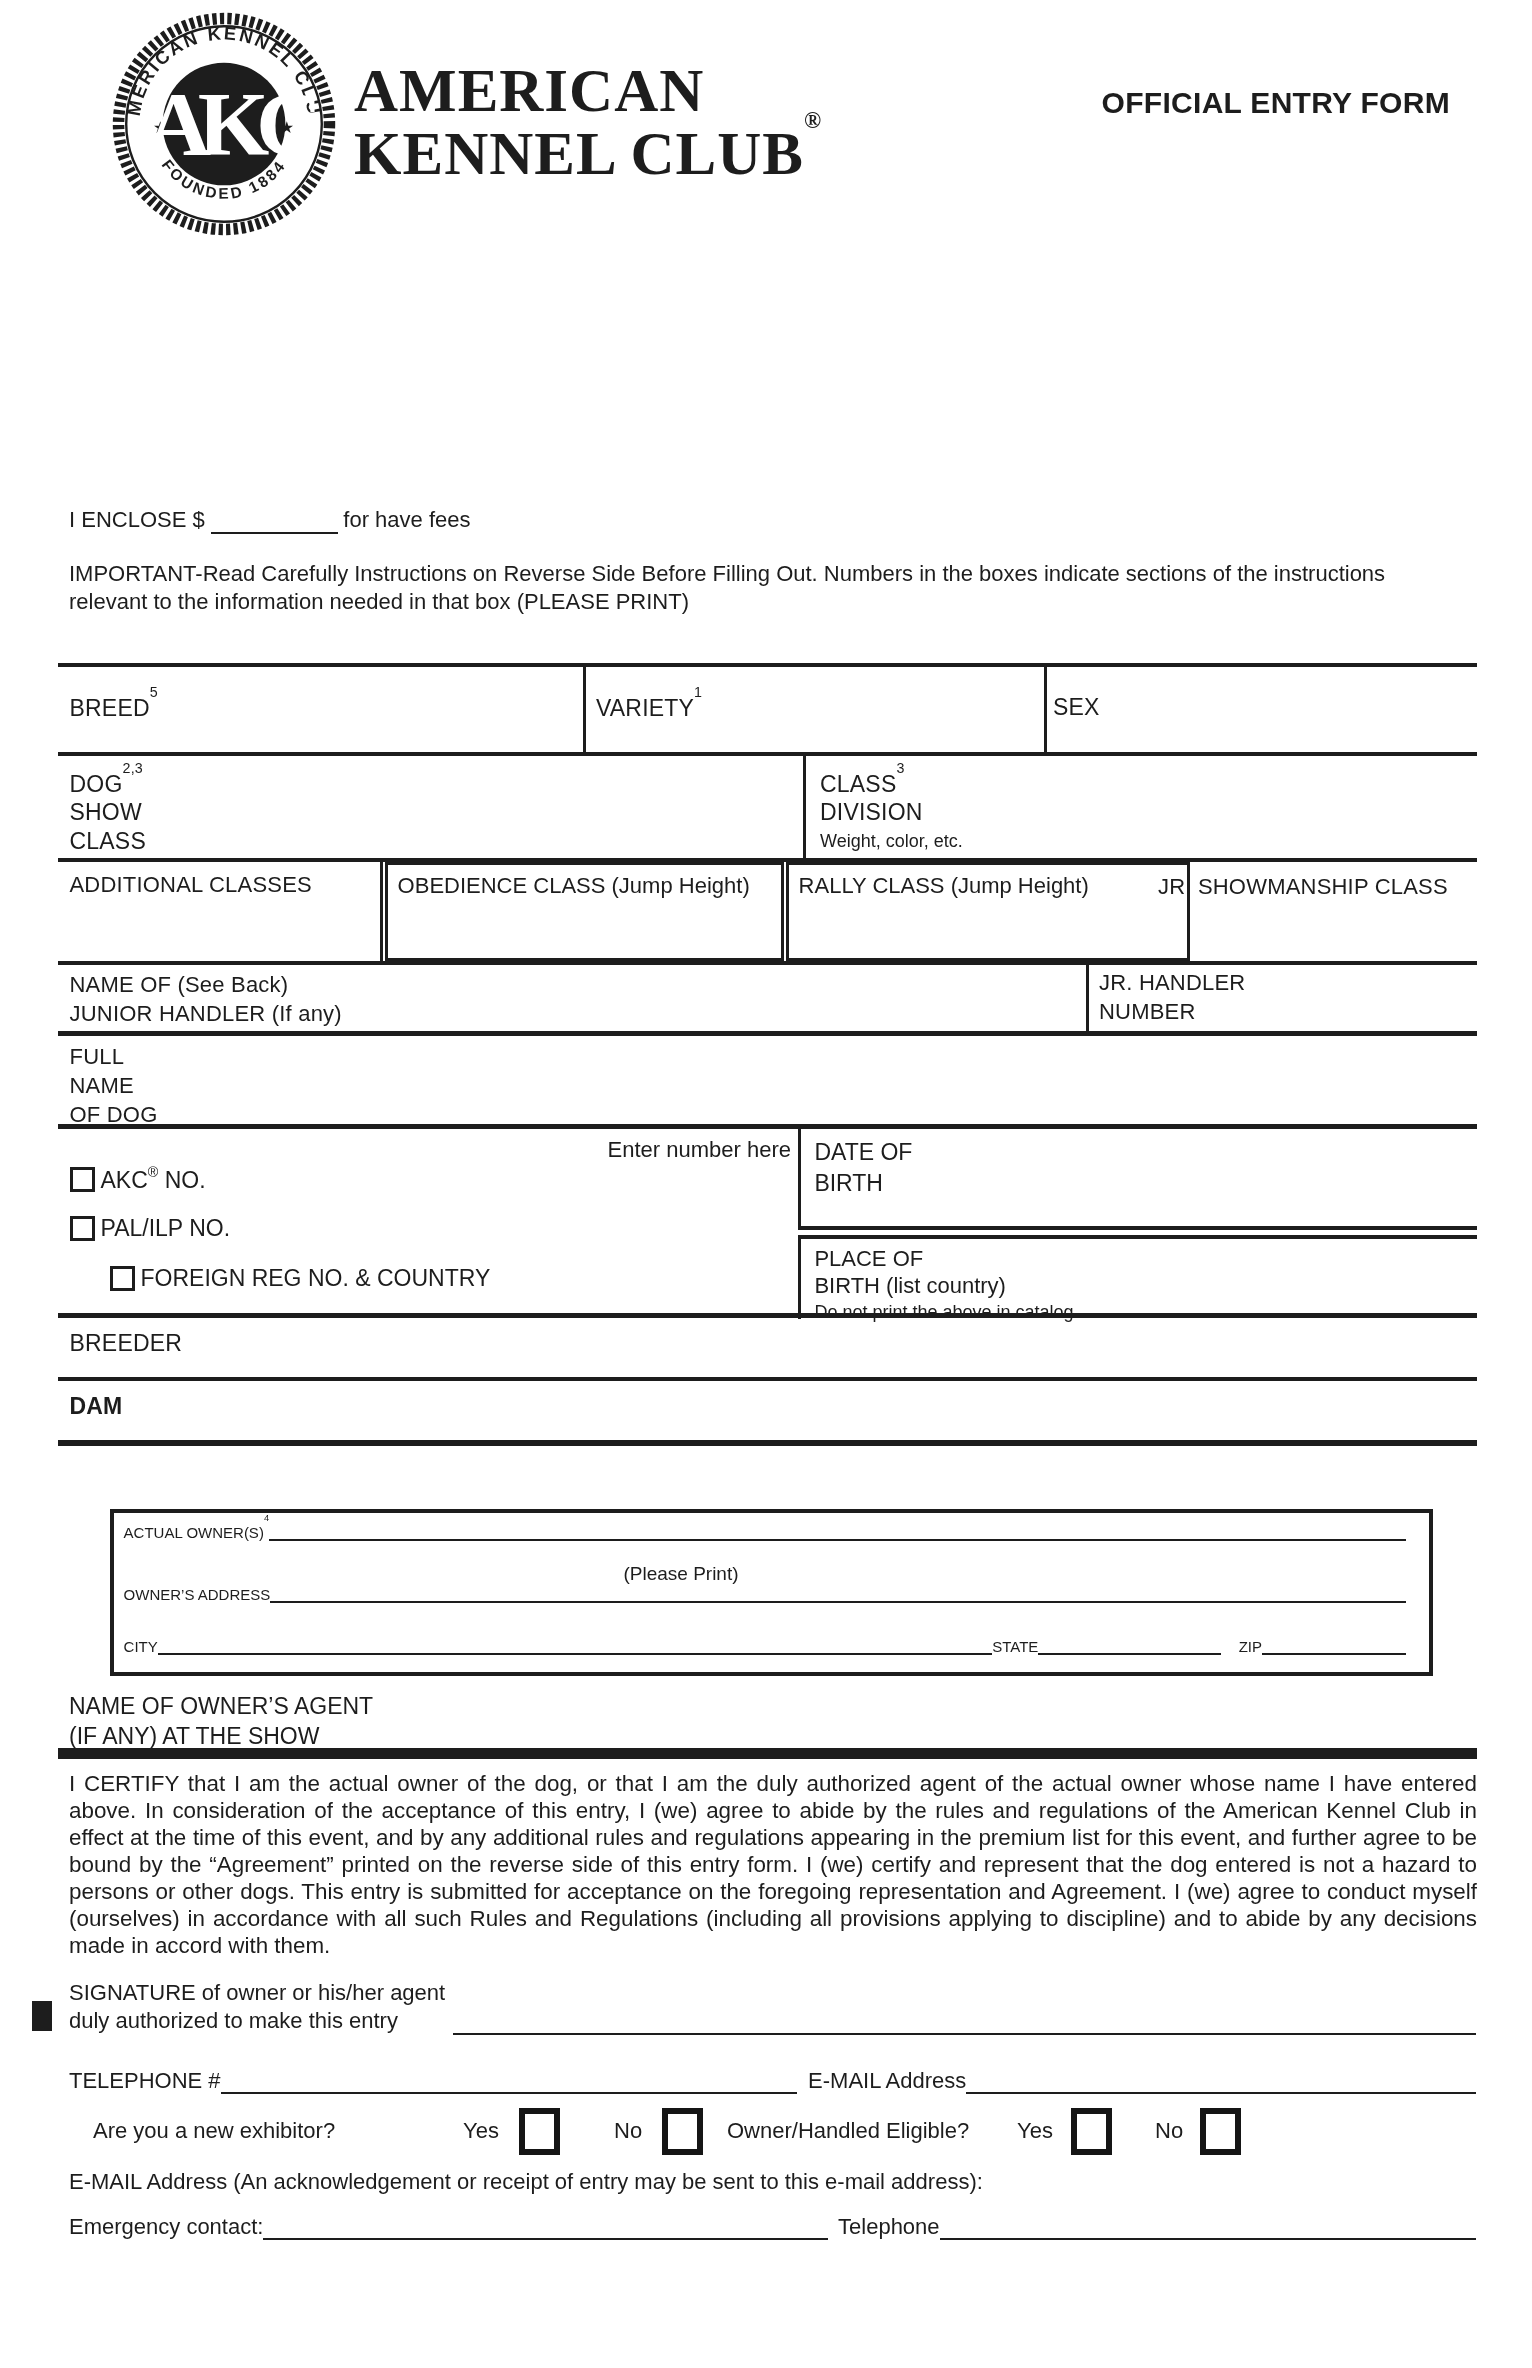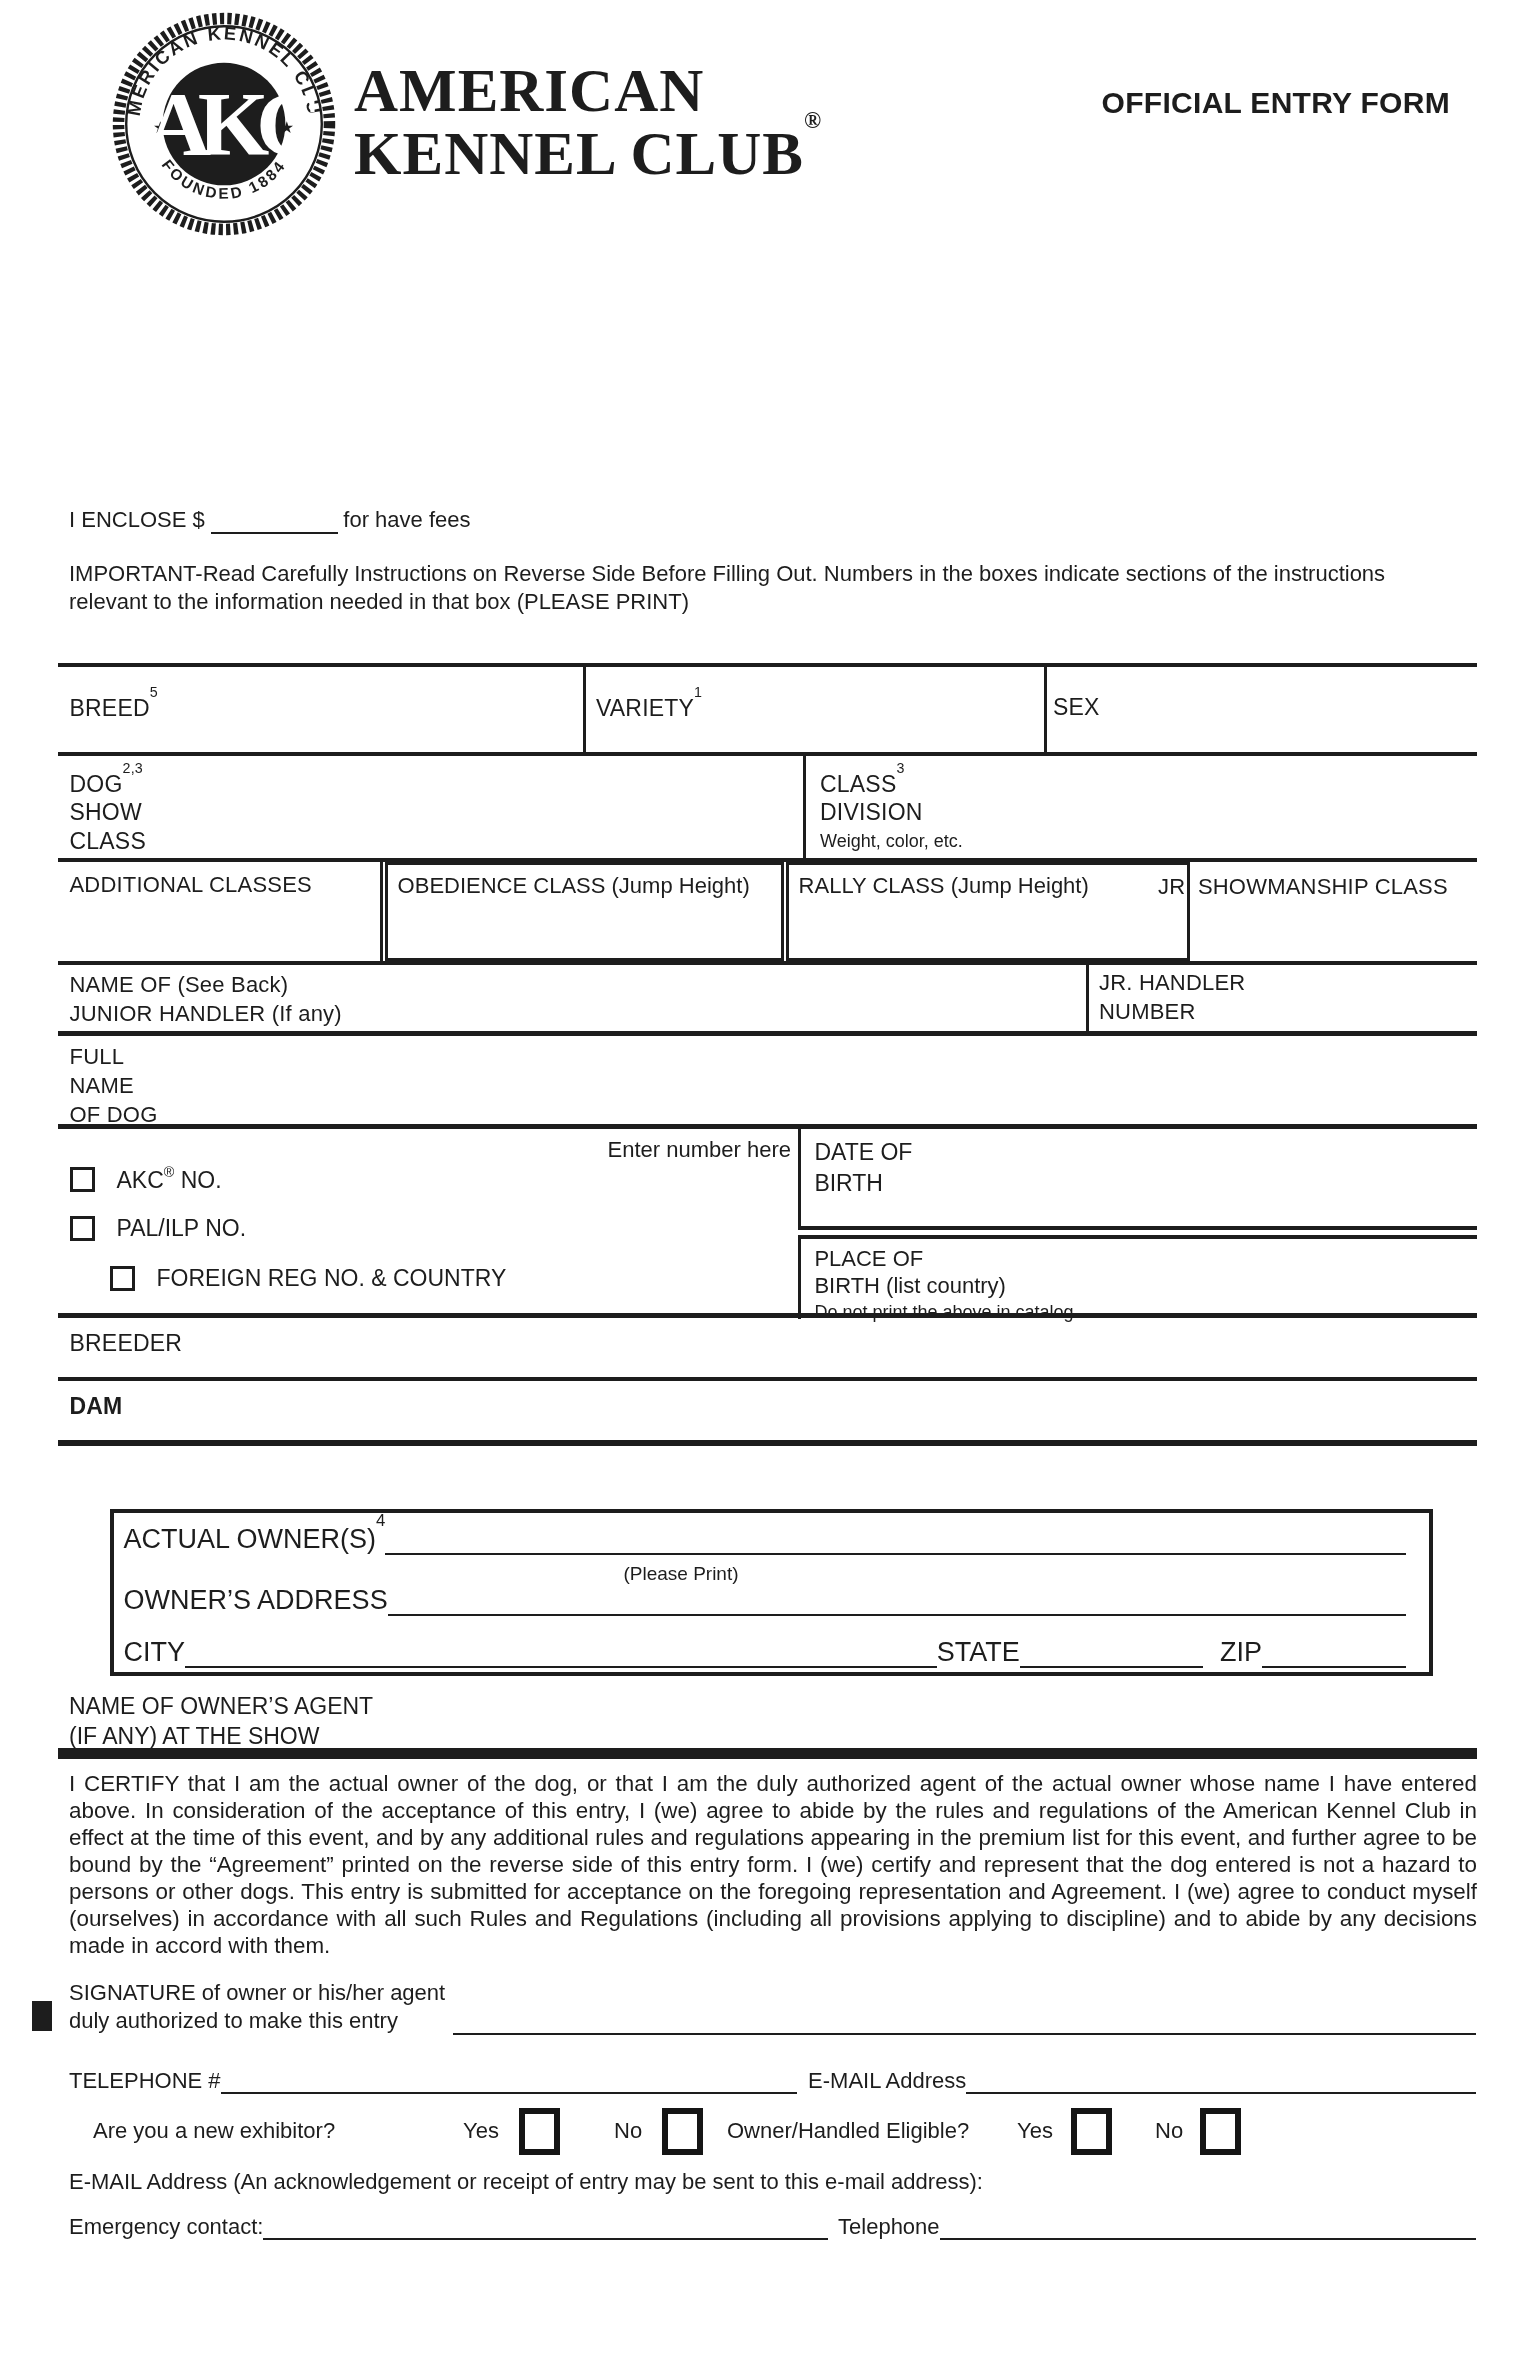--- a/index.html
+++ b/index.html
@@ -16,28 +16,28 @@
   
   .grid{position:absolute;left:58px;top:663px;width:1419px;}
   .grow-row{position:relative;box-sizing:border-box;border-top:4.8px solid #1d1d1d;}
   .vdiv{position:absolute;top:0;bottom:0;width:2.9px;background:#1d1d1d;}
   .cell-label{position:absolute;font-size:23px;letter-spacing:0.2px;}
   .stack{line-height:29px;}
   .small-note{font-size:18px;letter-spacing:0;}
   .boxed{position:absolute;top:0;bottom:0;border:3.8px solid #1d1d1d;box-sizing:border-box;
          font-size:22px;padding:7.7px 9.6px;}
   .cbx{display:inline-block;width:19px;height:19px;border:3.8px solid #1d1d1d;flex:0 0 auto;}
-  .cbrow{position:absolute;display:flex;align-items:center;gap:22px;font-size:23px;}
+  .cbrow{position:absolute;display:flex;align-items:center;gap:6px;font-size:23px;}
   .bigcbx{position:absolute;width:29px;height:35px;border:6.7px solid #151515;}
   .wordmark{font-family:"Liberation Serif",serif;font-weight:bold;font-size:61px;
             line-height:55px;letter-spacing:1px;}
   .title{font-size:30px;font-weight:bold;letter-spacing:0.3px;}
   .body-text{font-size:22px;line-height:28px;}
   .certify{font-size:22.4px;line-height:27px;text-align:justify;}
-  .orow{position:absolute;left:9.6px;right:23px;display:flex;align-items:flex-end;font-size:27px;}
+  .orow{position:absolute;left:9.6px;right:23px;display:flex;align-items:flex-end;font-size:15px;}
 </style>
 </head>
 <body>
 
 <div class="page">
 
   <svg class="abs" style="left:108px;top:7.7px;" width="232" height="232" viewBox="0 0 242 242">
     <circle cx="121" cy="121" r="110" fill="none" stroke="#1d1d1d" stroke-width="12" stroke-dasharray="4.5 3.4"></circle>
     <circle cx="121" cy="121" r="102" fill="none" stroke="#1d1d1d" stroke-width="2.5"></circle>
     <circle cx="121" cy="121" r="64" fill="#1d1d1d"></circle>

